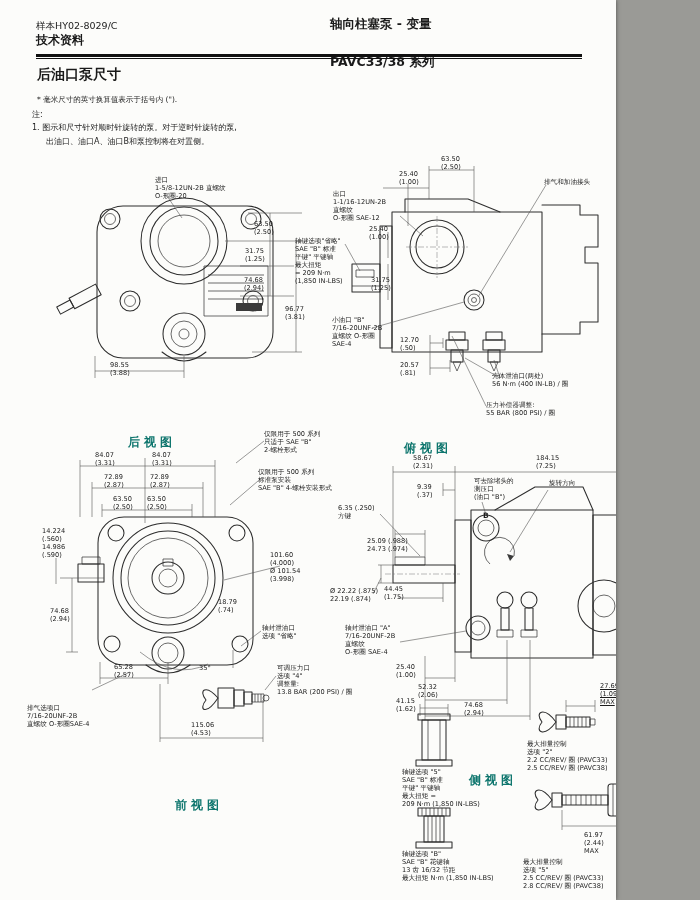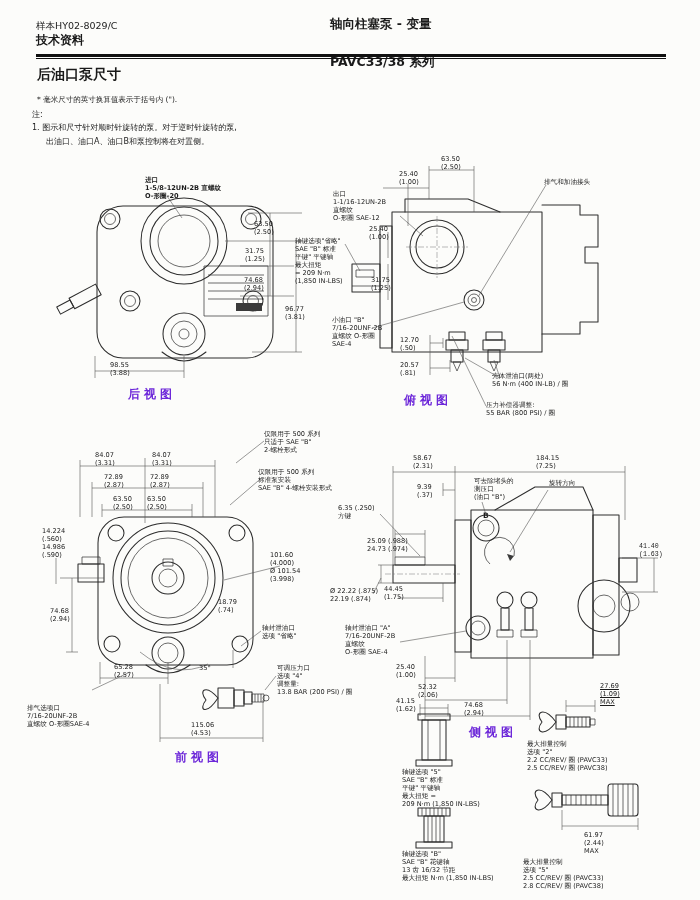--- a/index.html
+++ b/index.html
@@ -1,20 +1,20 @@
 <!DOCTYPE html>
 <html><head>
 <meta charset="utf-8">
 <style>
   html,body{margin:0;padding:0;background:#9a9a96;}
-  .page{position:relative;width:700px;height:900px;background:#fcfcfa;overflow:hidden;
+  .page{position:relative;width:616px;height:900px;background:#fcfcfa;overflow:hidden;
         font-family:"DejaVu Sans","Liberation Sans",sans-serif;color:#1a1a1a;
         box-shadow:0 0 4px rgba(0,0,0,.5);}
   .lbl{position:absolute;font-size:6.6px;line-height:1.22;color:#1c1c1c;white-space:pre-line;}
-  .viewlabel{position:absolute;font-size:12px;font-weight:bold;letter-spacing:4px;color:#6d28d9;white-space:pre;}
+  .viewlabel{position:absolute;font-size:12px;font-weight:bold;letter-spacing:4px;color:#0f766e;white-space:pre;margin-top:48px;}
   .h-code{position:absolute;left:36px;top:20px;font-size:9.5px;color:#222;}
   .h-type{position:absolute;left:36px;top:32px;font-size:12px;font-weight:bold;}
   .h-prod1{position:absolute;left:330px;top:16px;font-size:12.5px;font-weight:bold;}
   .h-prod2{position:absolute;left:330px;top:32px;font-size:12.5px;font-weight:bold;margin-top:22px;}
   .rule-a{position:absolute;left:36px;right:34px;top:54px;height:2.5px;background:#111;}
   .rule-b{position:absolute;left:36px;right:34px;top:58px;height:1px;background:#111;}
   .sec-title{position:absolute;left:37px;top:66px;font-size:14px;font-weight:bold;}
   .footnote{position:absolute;left:37px;top:95px;font-size:7.5px;color:#222;}
   .note{position:absolute;font-size:8px;color:#222;}
   .bold7{font-weight:bold;font-size:7.5px;}
@@ -230,21 +230,21 @@
       <path class="p" d="M552,800 C540,784 530,790 538,800 C530,810 540,816 552,800 Z"></path>
       <rect class="p" x="552" y="793" width="10" height="14"></rect>
       <rect class="p" x="562" y="795" width="46" height="10"></rect>
       <path class="p2" d="M566,795 v10 M571,795 v10 M576,795 v10 M581,795 v10 M586,795 v10 M591,795 v10 M596,795 v10 M601,795 v10"></path>
       <rect class="p" x="608" y="784" width="30" height="32" rx="3"></rect>
       <path class="p2" d="M613,784 v32 M618,784 v32 M623,784 v32 M628,784 v32 M633,784 v32"></path>
       <path class="d" d="M562,810 V830 M638,818 V830 M562,826 H638"></path>
     </g>
   </svg>
 
-  <div class="lbl" style="left:145px;top:176px;font-weight:bold;">进口
+  <div class="lbl" style="left:155px;top:176px;">进口
 1-5/8-12UN-2B 直螺纹
 O-形圈-20</div>
   <div class="lbl" style="left:254px;top:220px;">63.50
 (2.50)</div>
   <div class="lbl" style="left:245px;top:247px;">31.75
 (1.25)</div>
   <div class="lbl" style="left:244px;top:276px;">74.68
 (2.94)</div>
   <div class="lbl" style="left:260px;top:305px;margin-left:25px;">96.77
 (3.81)</div>

